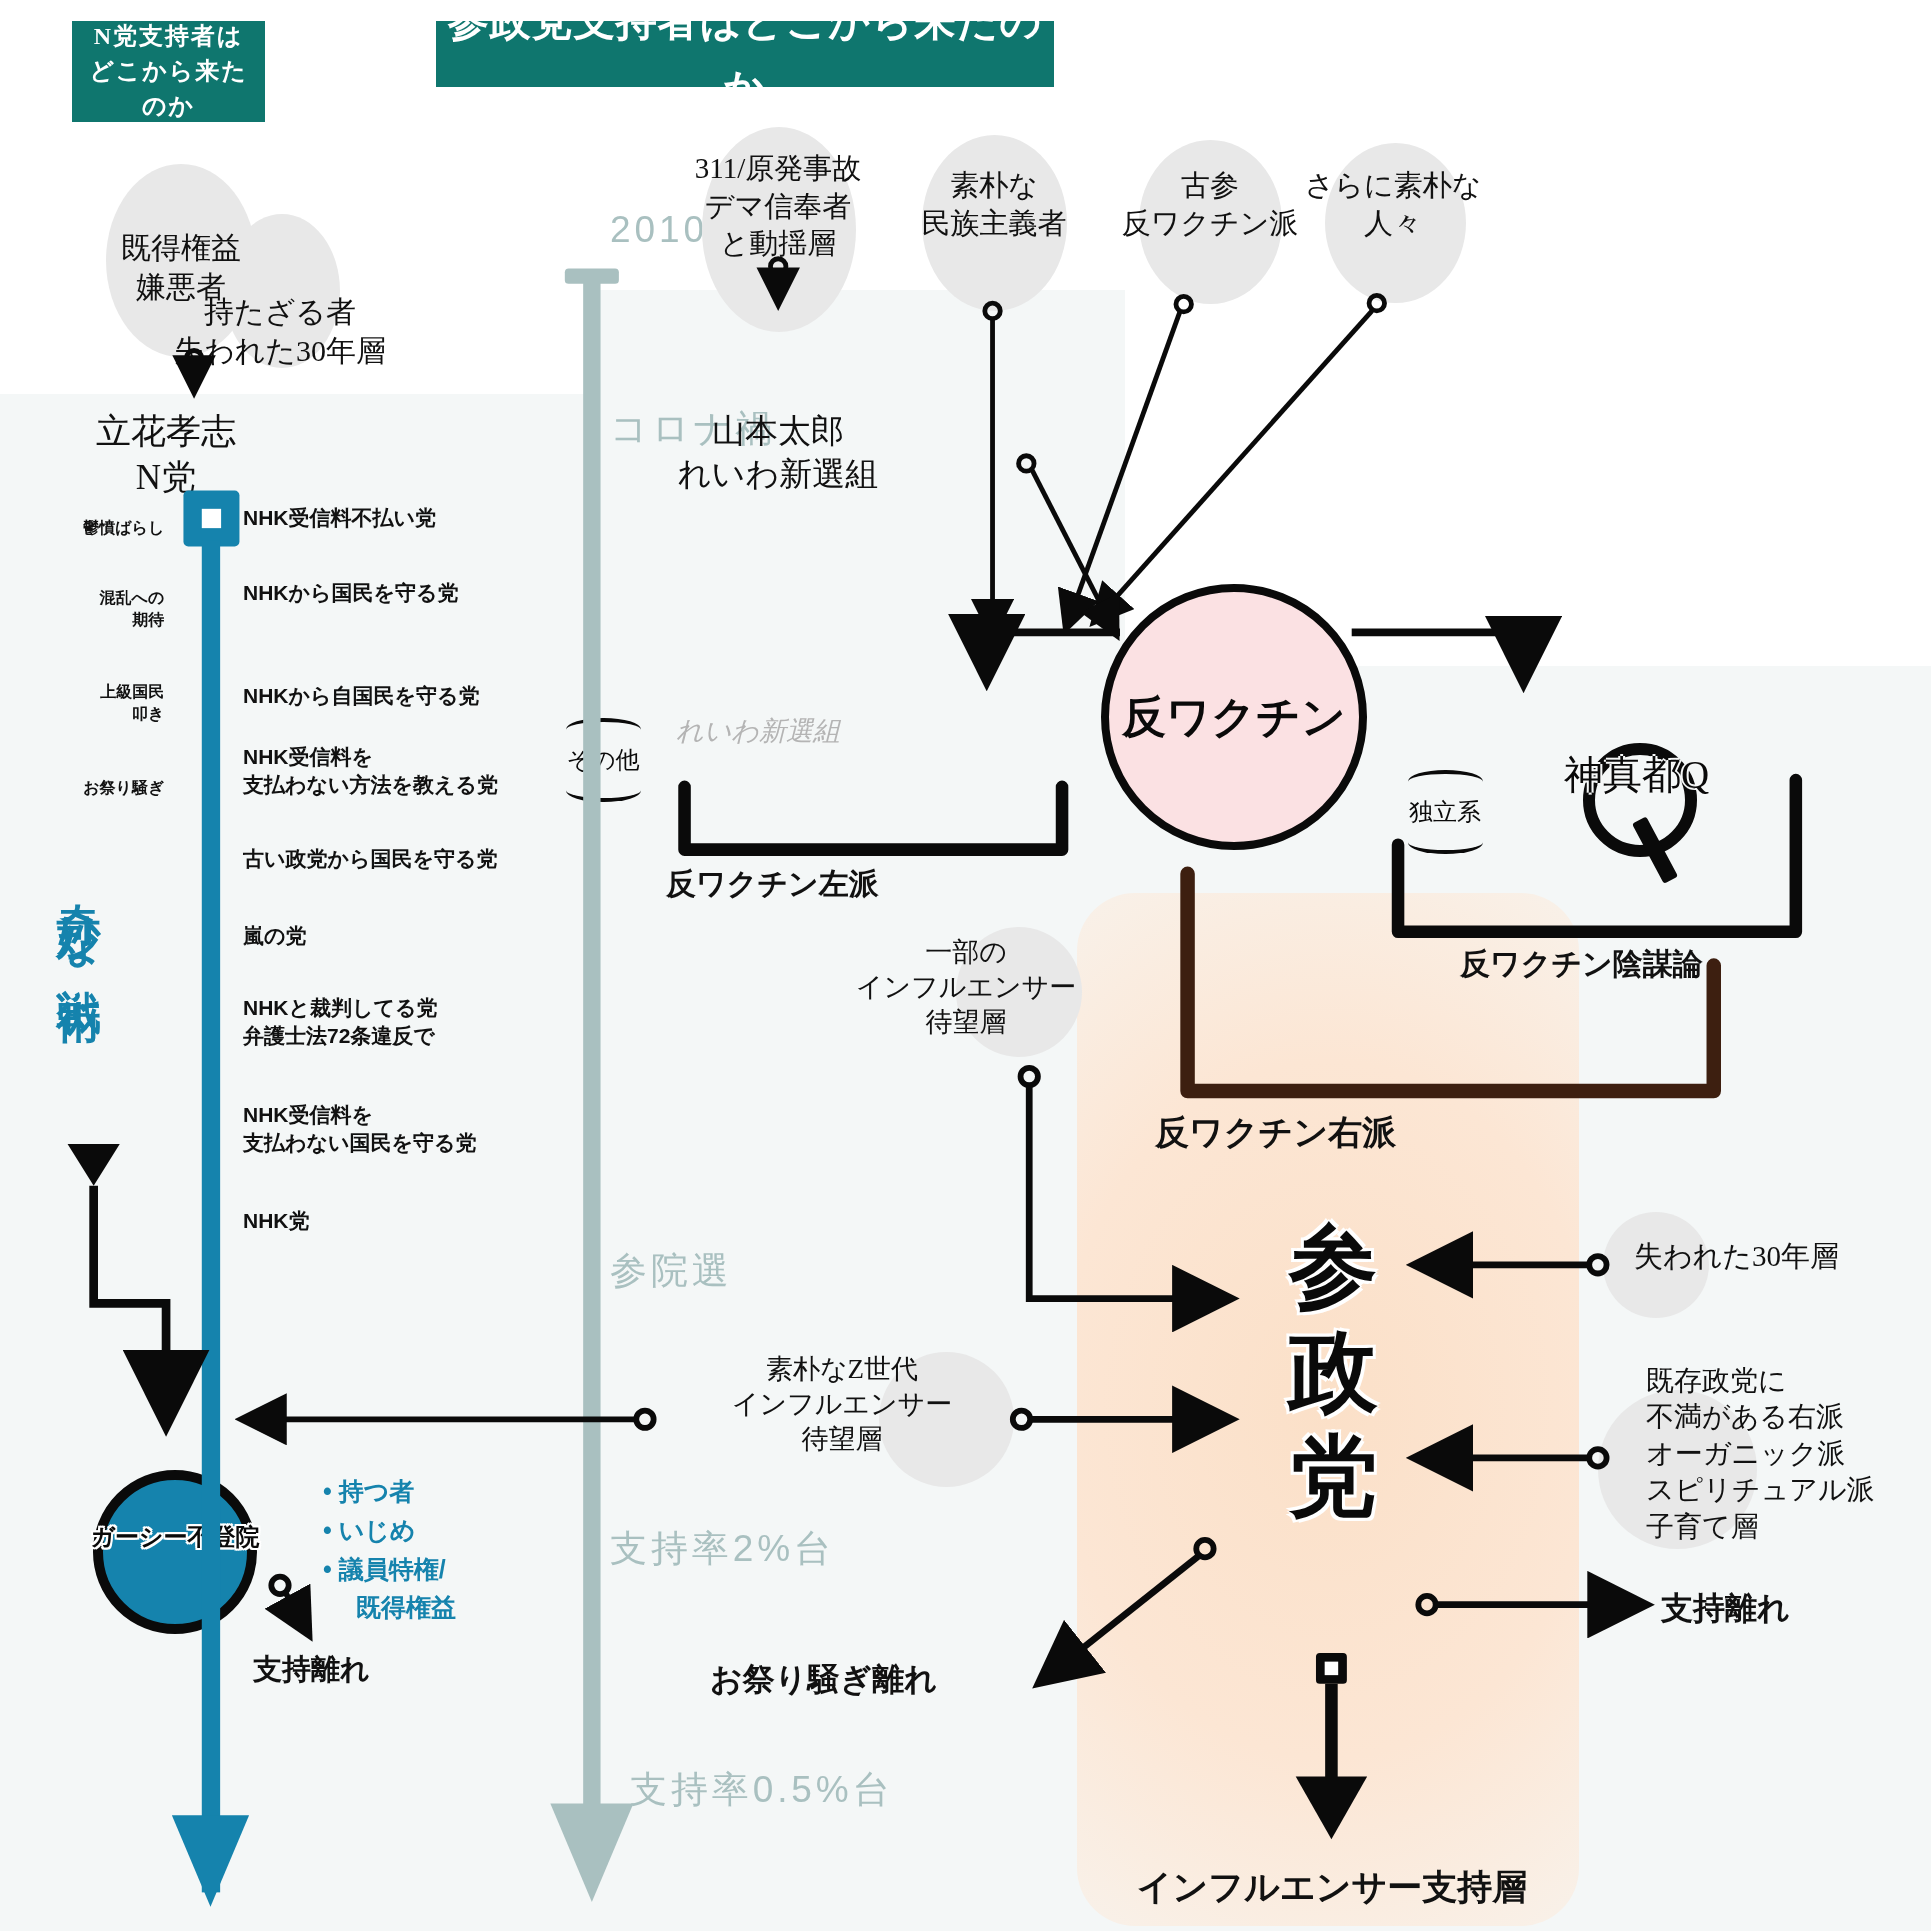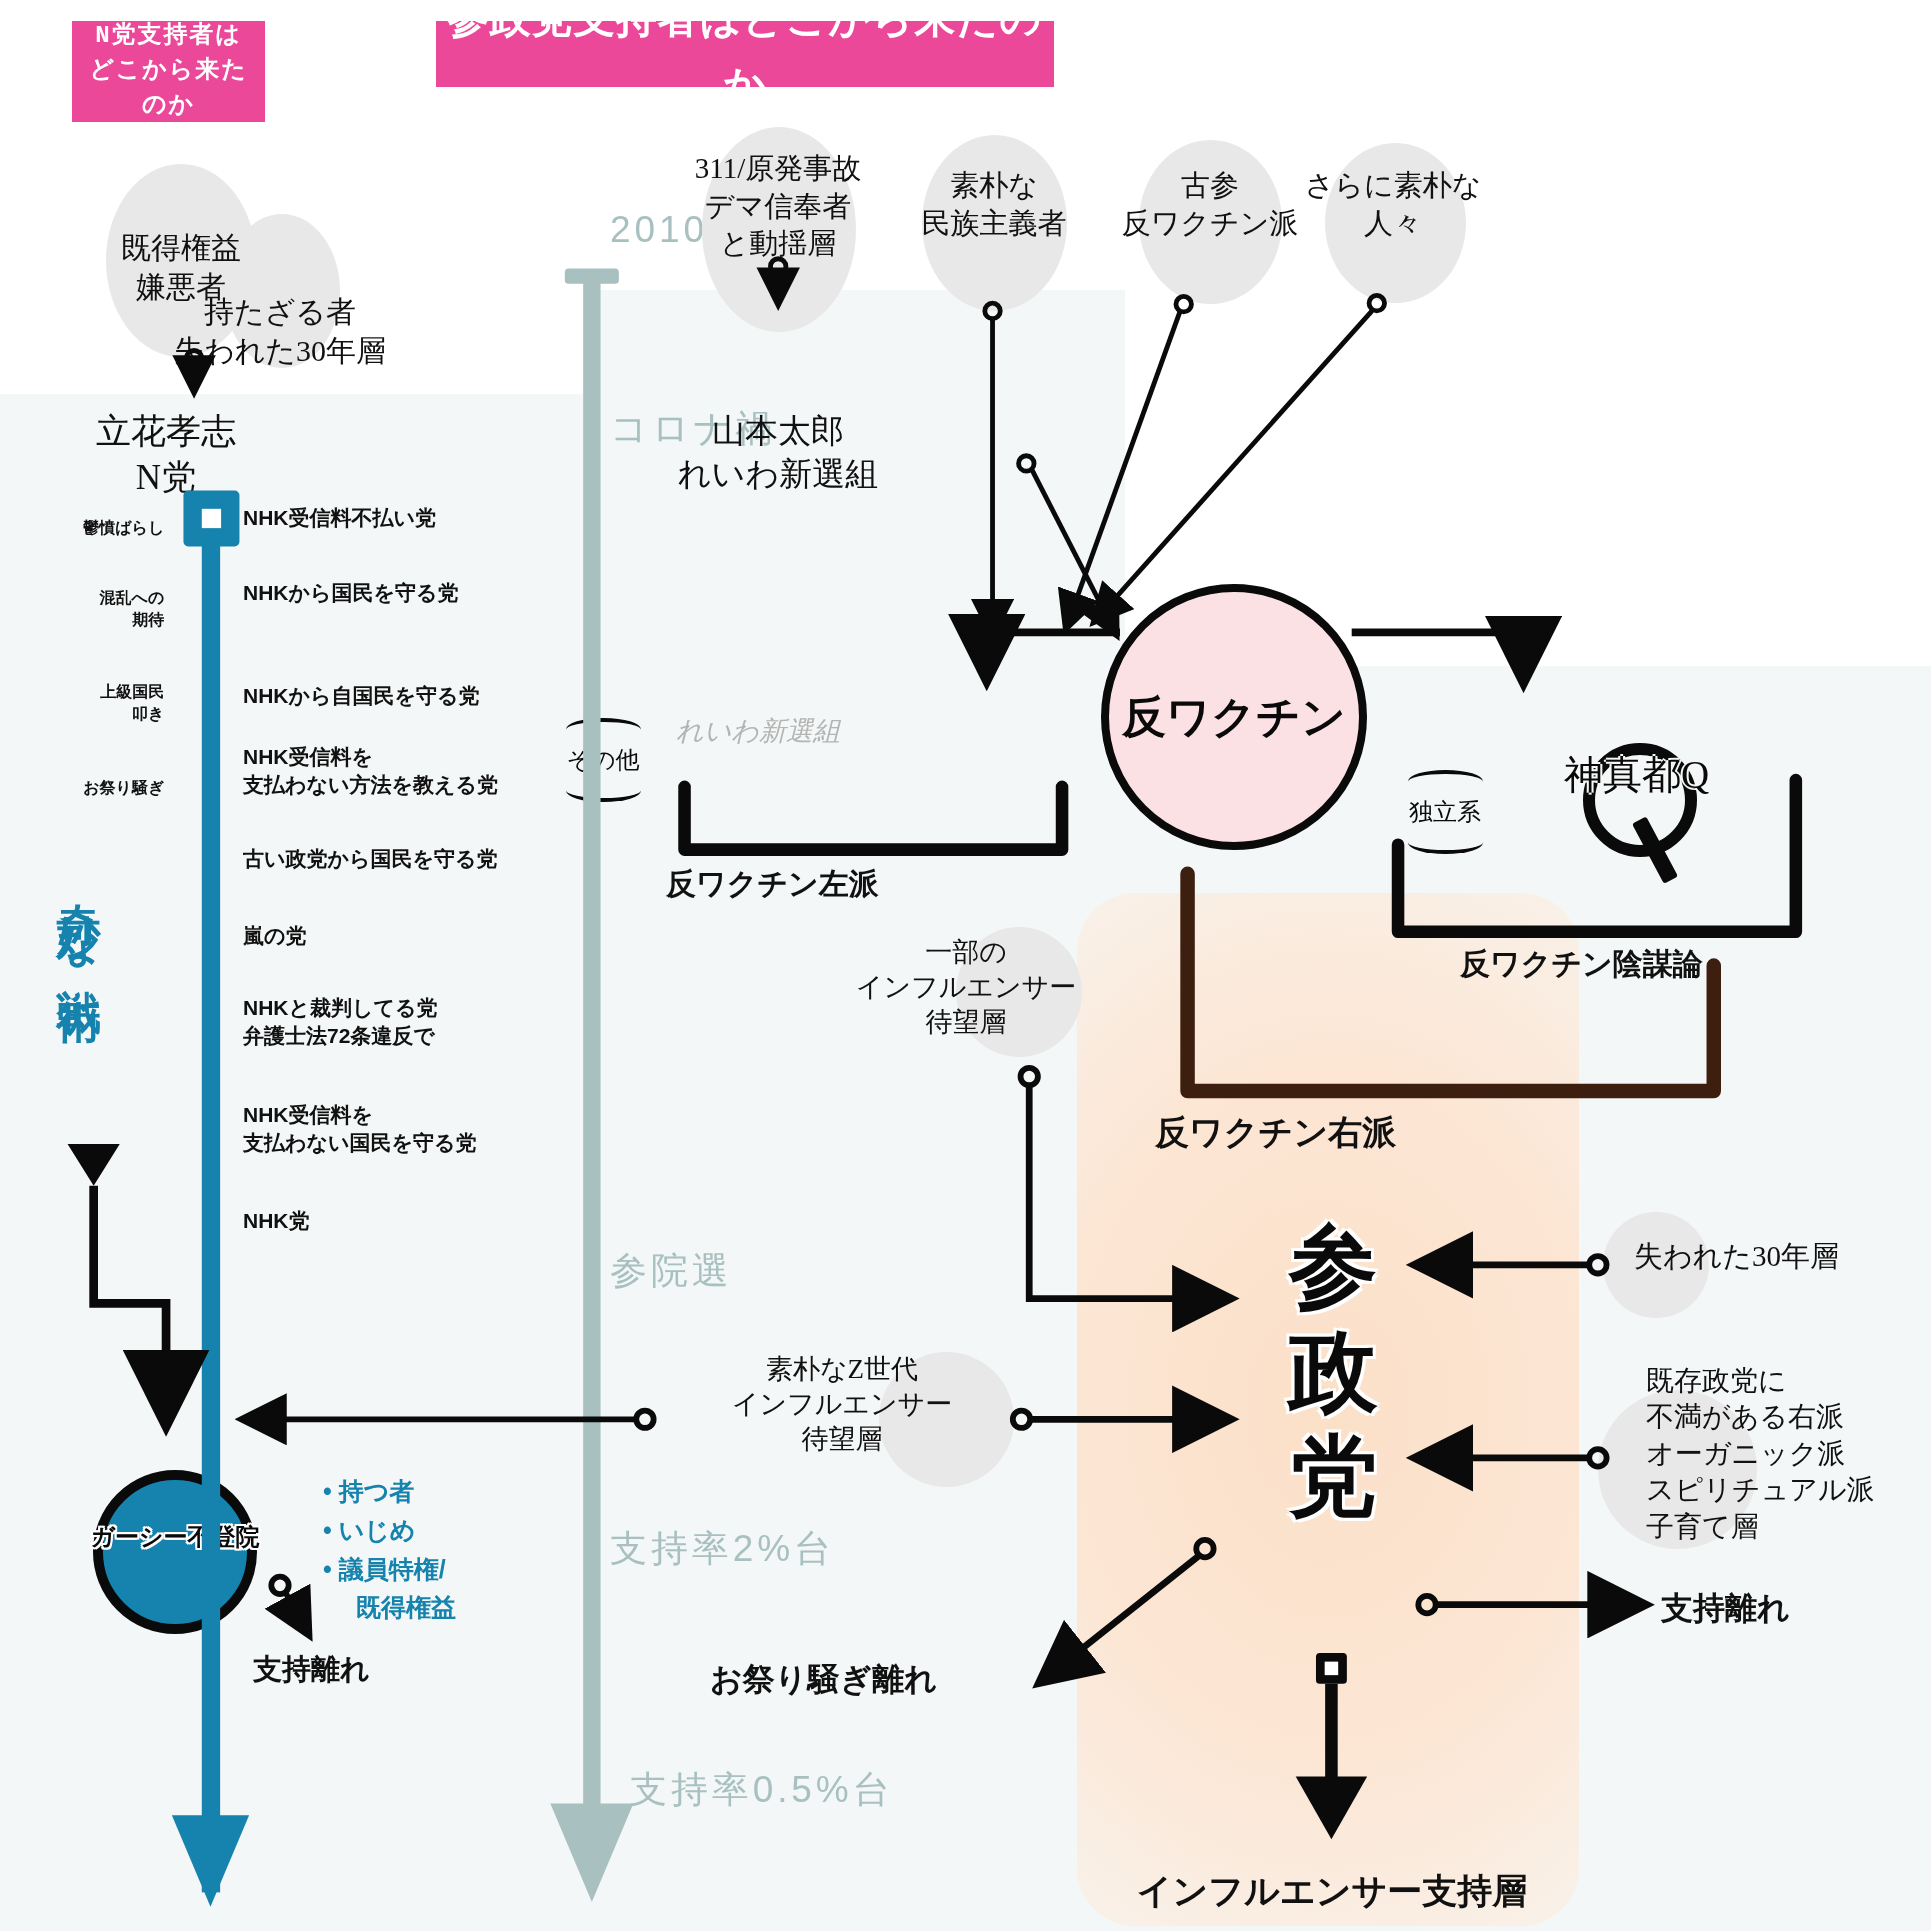--- a/index.html
+++ b/index.html
@@ -27,22 +27,22 @@
   }
   .panel-orange{
     position:absolute;left:1077px;top:893px;width:502px;height:1033px;
     border-radius:58px;
     background:
       radial-gradient(ellipse 120% 75% at 50% 50%, #fbe0c8 0%, #fce6d4 45%, rgba(252,235,220,0.65) 72%, rgba(255,255,255,0) 100%);
   }
 
   
   .plate{
-    background:#ec4899;color:#ffffff;
-    font-family:Liberation Mono, monospace;
+    background:#0f766e;color:#ffffff;
+    font-family:Liberation Serif, serif;
     font-weight:bold;
     display:flex;flex-direction:column;justify-content:center;
   }
   .plate-n{
     left:72px;top:21px;width:193px;height:101px;
     font-size:24px;line-height:1.45;letter-spacing:1.9px;
     padding:0 9.7px;box-sizing:border-box;text-align:center;
   }
   .plate-main{
     left:436px;top:21px;width:618px;height:66px;
@@ -309,21 +309,21 @@
 オーガニック派
 スピリチュアル派
 子育て層</div>
 
   <div class="sanseito" style="left:1270px;top:1215px;width:126px;">参
 政
 党</div>
 
   <div class="sb" style="left:710px;top:1659px;font-size:32px;">お祭り騒ぎ離れ</div>
   <div class="sb" style="left:1661px;top:1588px;font-size:32px;">支持離れ</div>
-  <div class="sb c" style="left:1332px;top:1868px;font-size:35px;">インフルエンサー支持層</div>
+  <div class="sb c" style="left:1332px;top:1868px;font-size:35px;font-family:Liberation Mono, monospace;">インフルエンサー支持層</div>
 
   <svg class="overlay" viewBox="0 0 2000 2000">
     <defs>
       <marker id="ah" markerWidth="9" markerHeight="9" refX="7" refY="4.5" orient="auto">
         <path d="M0,0 L9,4.5 L0,9 z" fill="#0a0a0a"></path>
       </marker>
       <marker id="ahb" markerWidth="10" markerHeight="10" refX="8" refY="5" orient="auto">
         <path d="M0,0 L10,5 L0,10 z" fill="#0a0a0a"></path>
       </marker>
     </defs>

